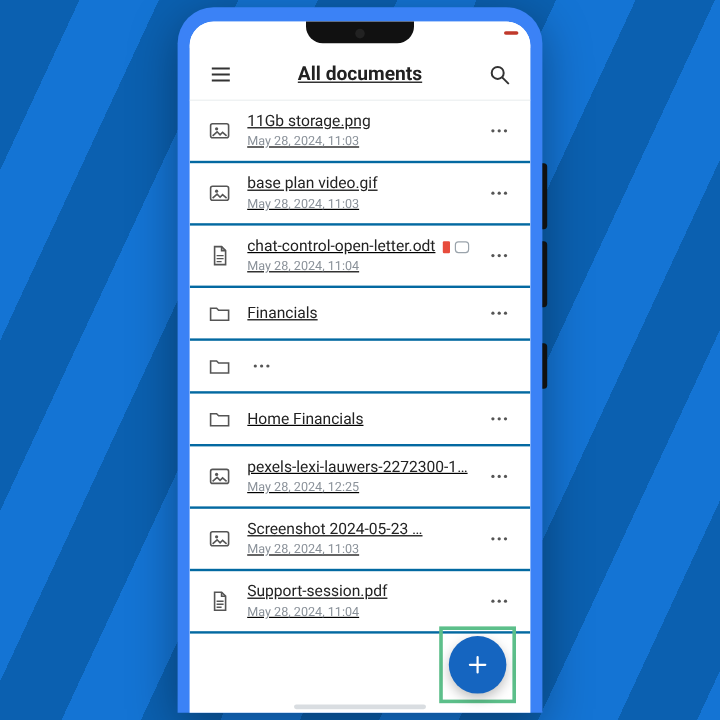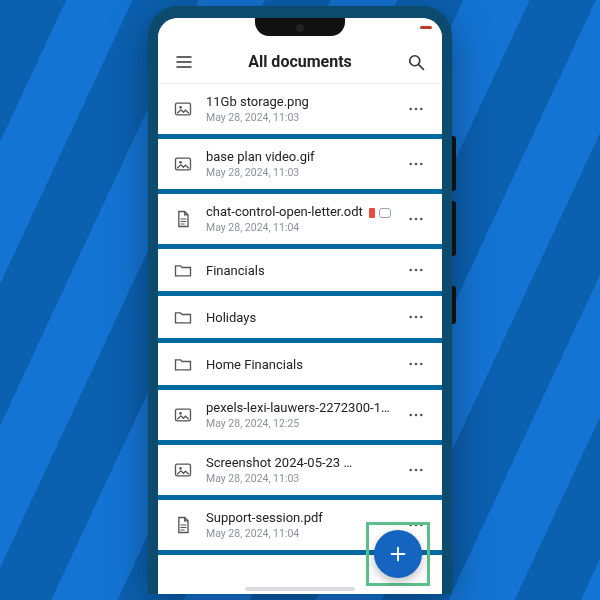--- a/index.html
+++ b/index.html
@@ -16,25 +16,26 @@
     background: repeating-linear-gradient(115deg,
       #0b60b0 0 60px,
       #1474d4 60px 120px,
       #0b60b0 120px 180px,
       #1474d4 180px 240px);
     z-index: 0;
   }
   .phone {
     position: relative;
     width: 304px; height: 588px;
-    background: #0c4a6e;
+    background: #3b82f6;
     border-radius: 30px 30px 0 0;
     padding: 12px 10px 0 10px;
     z-index: 1;
     box-shadow: 0 10px 40px rgba(0,0,0,.35);
+    text-decoration: underline;
   }
   .side-btn-r1 { position:absolute; right:-4px; top:130px; width:4px; height:55px; background:#111; border-radius:0 3px 3px 0;}
   .side-btn-r2 { position:absolute; right:-4px; top:195px; width:4px; height:55px; background:#111; border-radius:0 3px 3px 0;}
   .side-btn-r3 { position:absolute; right:-4px; top:280px; width:4px; height:38px; background:#111; border-radius:0 3px 3px 0;}
   .notch {
     position: absolute; top: 12px; left: 50%; transform: translateX(-50%);
     width: 90px; height: 18px; background:#111; border-radius: 0 0 14px 14px; z-index:3;
   }
   .notch::after{
     content:""; position:absolute; left:50%; top:6px; transform:translateX(-50%);
@@ -53,21 +54,21 @@
   .header {
     height: 44px; display:flex; align-items:center; justify-content:space-between;
     padding: 0 12px; border-bottom: 1px solid #eceff1;
   }
   .title { font-size: 16px; font-weight: 700; color:#222; }
   .iconbtn { width:28px; height:28px; display:flex; align-items:center; justify-content:center; color:#333; }
   .list { flex:1; overflow:hidden; }
   .row {
     display:flex; align-items:center; gap:12px;
     padding: 10px 14px 10px 14px;
-    border-bottom: 5px solid #0369a1;
+    border-bottom: 2px solid #0369a1;
   }
   .row .thumb { width:22px; height:22px; color:#555; flex:0 0 22px; display:flex; align-items:center; justify-content:center;}
   .row .meta { flex:1; min-width:0; }
   .row .name { font-size: 13px; color:#222; white-space:nowrap; overflow:hidden; text-overflow:ellipsis; }
   .row .date { font-size: 10.5px; color:#8a9199; margin-top:2px; }
   .row .badges { display:inline-flex; gap:4px; margin-left:6px; vertical-align:middle;}
   .badge-red { width:6px; height:10px; background:#e74c3c; border-radius:1px; display:inline-block;}
   .badge-bubble { width:12px; height:10px; border:1px solid #9aa3ab; border-radius:3px; display:inline-block; position:relative;}
   .more { width:24px; color:#555; display:flex; align-items:center; justify-content:center; }
   .fab-wrap {
@@ -191,23 +192,20 @@
               <circle cx="19" cy="12" r="1.8" fill="#555"></circle>
             </svg>
           </div>
         </div>
         <div class="row">
           <div class="thumb">
             <svg width="20" height="20" viewBox="0 0 24 24">
               <path d="M3 7h6l2 2h10v10H3z" fill="none" stroke="#555" stroke-width="1.6"></path>
             </svg>
           </div>
-          <div class="meta">
-            <div class="name">Holidays</div>
-          </div>
           <div class="more">
             <svg width="18" height="18" viewBox="0 0 24 24">
               <circle cx="5" cy="12" r="1.8" fill="#555"></circle>
               <circle cx="12" cy="12" r="1.8" fill="#555"></circle>
               <circle cx="19" cy="12" r="1.8" fill="#555"></circle>
             </svg>
           </div>
         </div>
         <div class="row">
           <div class="thumb">

